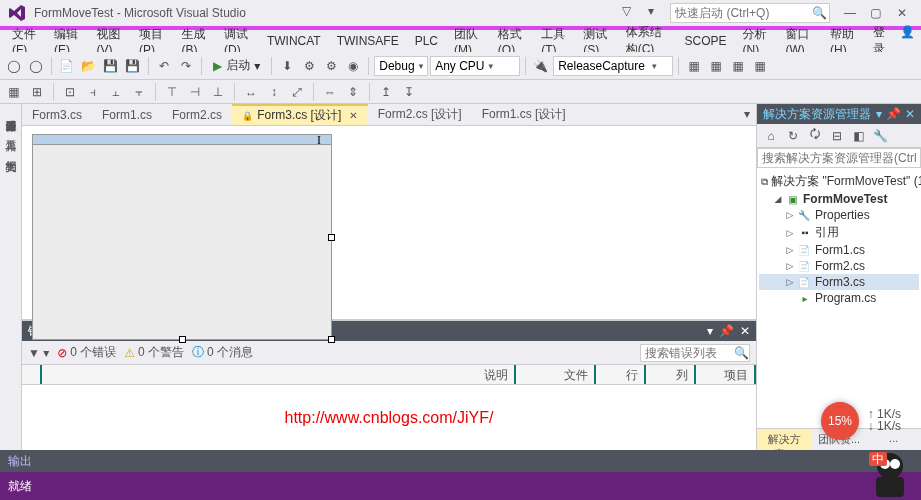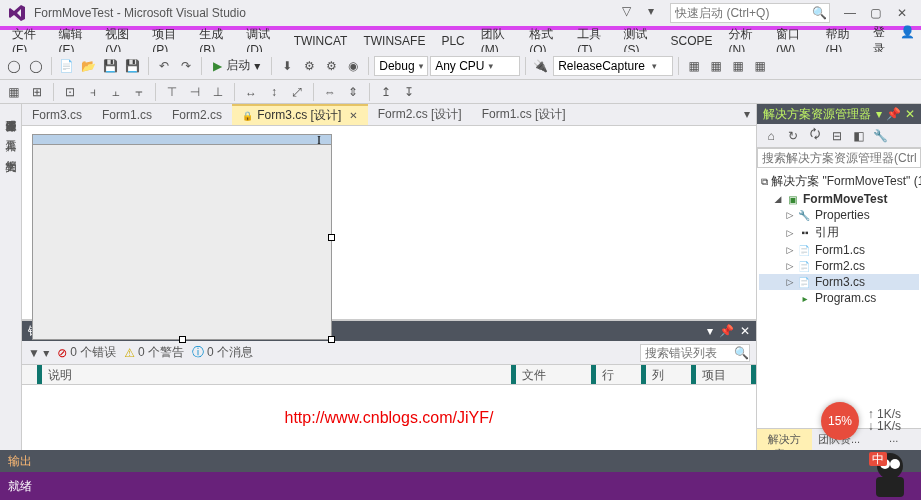--- a/index.html
+++ b/index.html
@@ -38,38 +38,38 @@
 .form-title { height:10px; background:#b8d0e8; border-bottom:1px solid #999; }
 .handle { position:absolute; width:7px; height:7px; background:#fff; border:1px solid #000; }
 .errpanel { height:130px; background:#eeeef2; display:flex; flex-direction:column; border-top:1px solid #ccc; }
 .errhead { height:20px; background:#4e545e; color:#fff; padding:2px 6px; display:flex; align-items:center; }
 .errhead .sp { flex:1; }
 .errfilter { height:24px; display:flex; align-items:center; padding:0 6px; gap:8px; border-bottom:1px solid #ccc; }
 .errfilter .it { display:flex; align-items:center; gap:3px; color:#555; }
 .errsearch { margin-left:auto; }
 .errsearch input { width:110px; height:18px; border:1px solid #ccc; padding:0 4px; }
 .errcols { height:20px; background:#f5f5f5; border-bottom:1px solid #ccc; display:flex; }
-.errcols div { border-right:5px solid #0f766e; padding:2px 6px; color:#555; }
+.errcols div { border-right:2px solid #0f766e; padding:2px 6px; color:#555;text-align:right; }
 .c1{width:20px;} .c2{flex:1;} .c3{width:80px;} .c4{width:50px;} .c5{width:50px;} .c6{width:60px;}
 .errbody { flex:1; background:#fff; position:relative; }
 .watermark { position:absolute; left:50%; top:50%; transform:translate(-50%,-50%); color:#e00; font-size:16px; }
 .explorer { width:165px; background:#eeeef2; border-left:1px solid #ccc; display:flex; flex-direction:column; }
-.exhead { height:20px; background:#4e545e; color:#bef264; padding:2px 6px; display:flex; align-items:center; }
+.exhead { height:20px; background:#4e545e; color:#7dd3fc; padding:2px 6px; display:flex; align-items:center; }
 .extool { height:24px; border-bottom:1px solid #ccc; display:flex; align-items:center; padding:0 4px; gap:2px;}
 .exsearch input { width:100%; height:20px; border:1px solid #ccc; padding:0 4px; }
 .tree { flex:1; background:#fff; padding:4px 2px; overflow:hidden;}
 .node { display:flex; align-items:center; gap:3px; padding:1px 0; color:#333; white-space:nowrap; }
 .node.sel { background:#d5e2f2; }
 .arr { width:10px; text-align:center; font-size:9px; color:#555; }
 .nico { width:14px; text-align:center; font-size:10px;}
 .d0{padding-left:2px;} .d1{padding-left:14px;} .d2{padding-left:26px;}
 .extabs { height:22px; display:flex; border-top:1px solid #ccc; }
 .extab { flex:1; padding:3px 4px; color:#555; font-size:11px; text-align:center;}
 .extab.act { background:#fff0b3; }
-.outbar { height:22px; background:#4e545e; color:#fdba74; padding:2px 8px; display:flex; align-items:center; }
+.outbar { height:22px; background:#4e545e; color:#c4b5fd; padding:2px 8px; display:flex; align-items:center; }
 .status { height:22px; background:#68217a; color:#fff; padding:14px 8px; display:flex; align-items:center; }
 .badge { position:absolute; right:62px; bottom:60px; width:38px; height:38px; border-radius:50%; background:#e74c3c; color:#fff; display:flex; align-items:center; justify-content:center; font-size:11px; box-shadow:0 0 6px rgba(0,0,0,.3);}
 .netspeed { position:absolute; right:20px; bottom:68px; font-size:10px; color:#555; line-height:12px; text-align:left;}
 .avatar { position:absolute; right:2px; bottom:-2px; width:58px; height:58px; }
 </style>
 </head>
 <body>
 
 <div class="titlebar">
   <div class="vs-logo">
@@ -97,20 +97,21 @@
   <span class="menu-item">项目(P)</span>
   <span class="menu-item">生成(B)</span>
   <span class="menu-item">调试(D)</span>
   <span class="menu-item">TWINCAT</span>
   <span class="menu-item">TWINSAFE</span>
   <span class="menu-item">PLC</span>
   <span class="menu-item">团队(M)</span>
   <span class="menu-item">格式(O)</span>
   <span class="menu-item">工具(T)</span>
   <span class="menu-item">测试(S)</span>
+  <span class="menu-item">体系结构(C)</span>
   <span class="menu-item">SCOPE</span>
   <span class="menu-item">分析(N)</span>
   <span class="menu-item">窗口(W)</span>
   <span class="menu-item">帮助(H)</span>
   <div class="menu-right">
     <span class="menu-item">登录</span>
     <span class="tbtn">👤</span>
   </div>
 </div>
 

